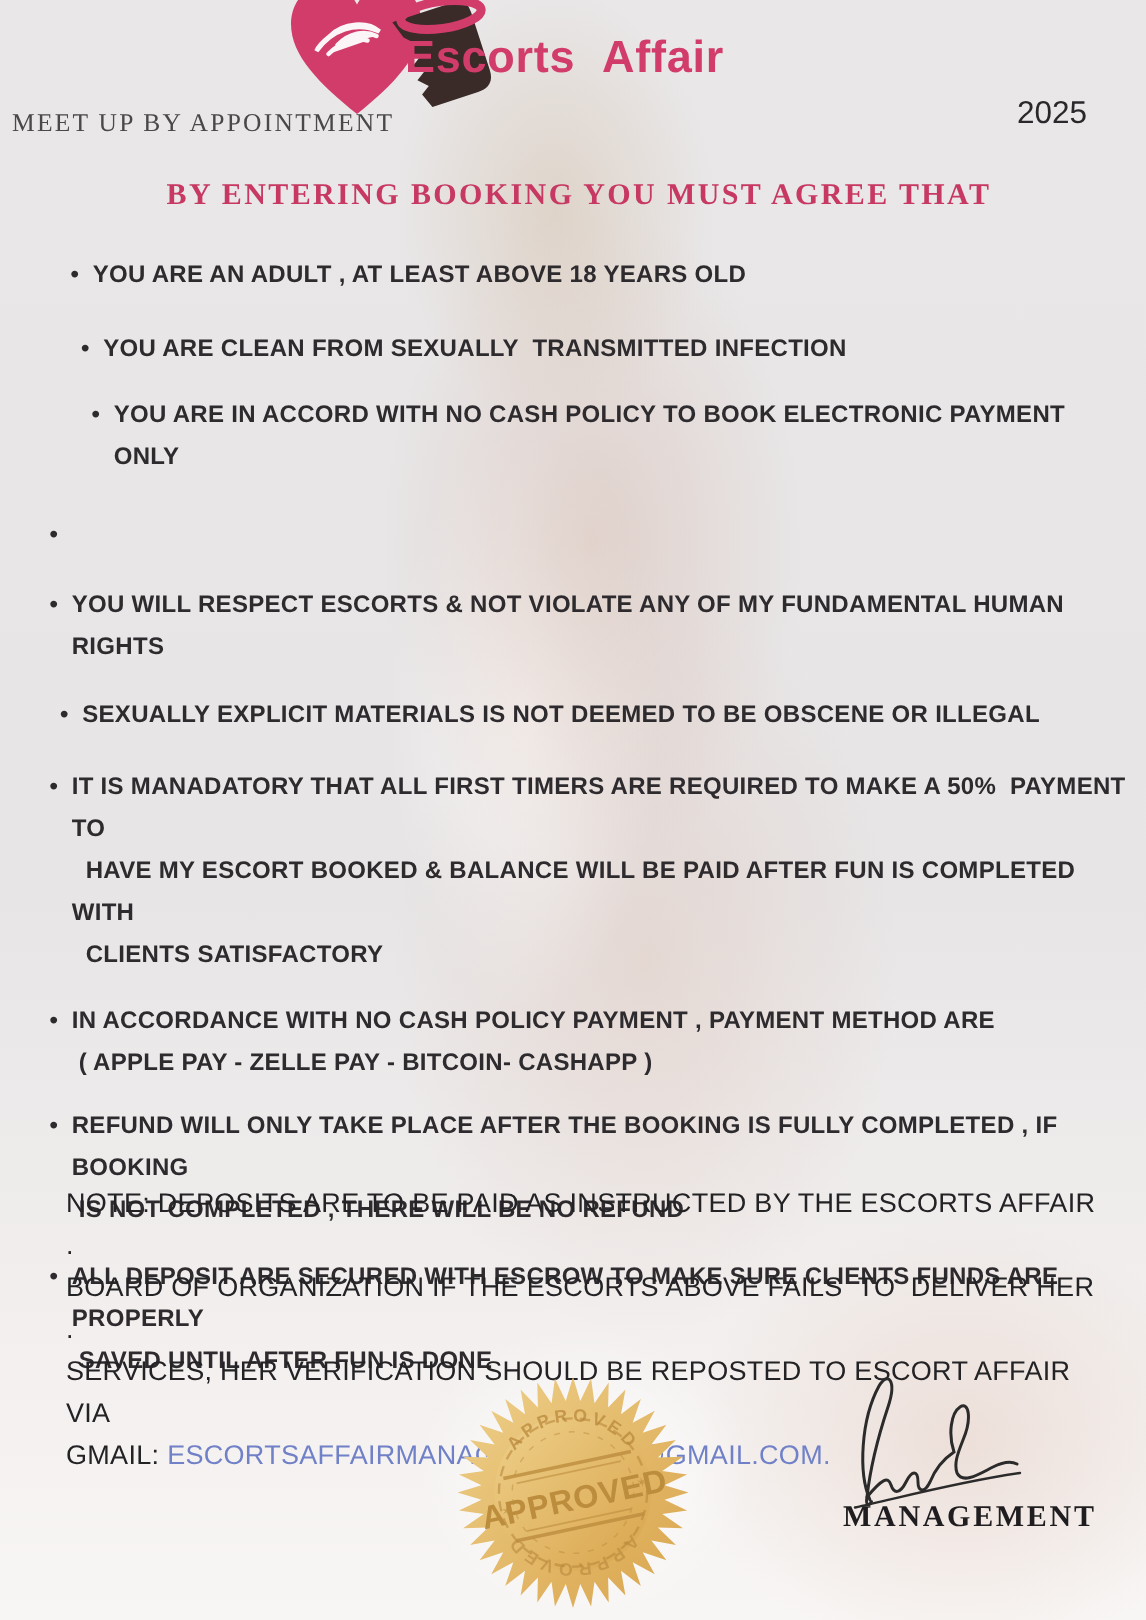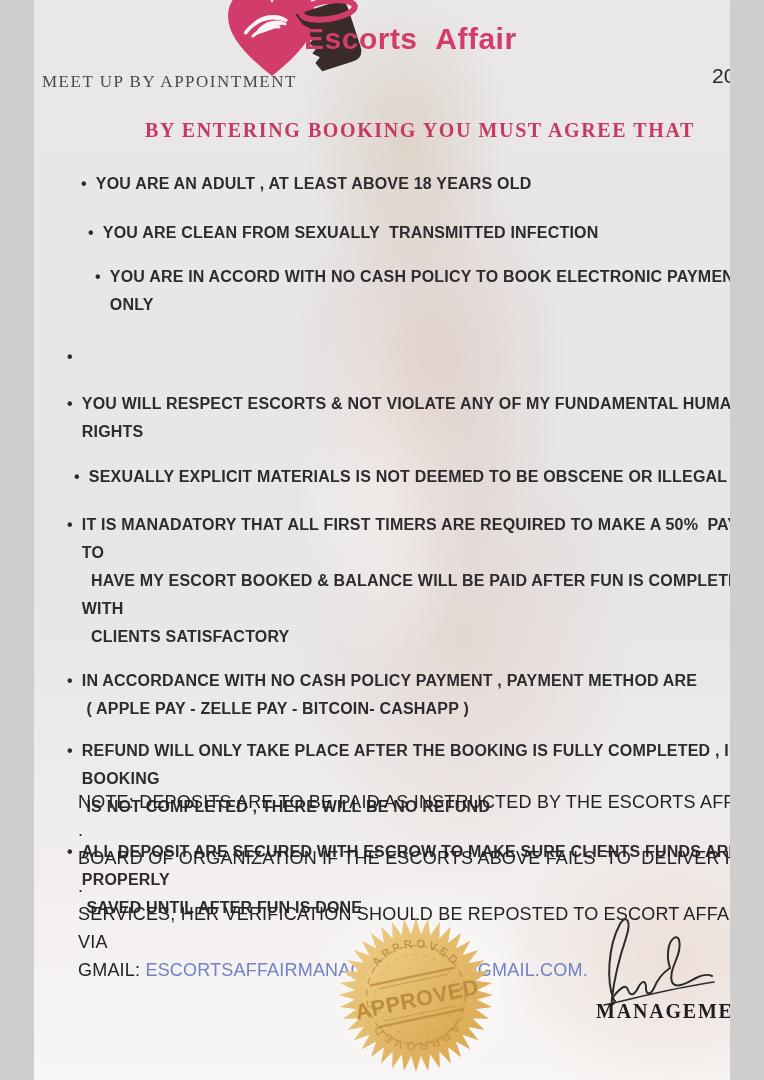--- a/index.html
+++ b/index.html
@@ -1,17 +1,17 @@
 <!DOCTYPE html>
 <html><head>
 <meta charset="utf-8">
 <style>
   html,body{margin:0;padding:0;background:#cfcdce;}
   .page{
-    position:relative;width:696px;height:1080px;margin:0 auto;overflow:hidden;
+    position:relative;width:764px;height:1080px;margin:0 auto;overflow:hidden;
     background:
       radial-gradient(ellipse 150px 210px at 370px 140px, rgba(214,196,176,.55), transparent 70%),
       radial-gradient(ellipse 200px 320px at 395px 360px, rgba(216,188,175,.50), transparent 70%),
       radial-gradient(ellipse 120px 260px at 350px 480px, rgba(250,248,247,.75), transparent 75%),
       radial-gradient(ellipse 240px 360px at 430px 640px, rgba(223,198,186,.45), transparent 70%),
       radial-gradient(ellipse 150px 130px at 390px 980px, rgba(255,255,255,.85), transparent 75%),
       radial-gradient(ellipse 260px 210px at 640px 960px, rgba(231,208,197,.55), transparent 70%),
       linear-gradient(to bottom, #e9e7e8 0%, #e7e5e6 55%, #f2efee 82%, #f8f6f5 100%);
     font-family:"Liberation Sans", sans-serif;
     color:var(--text-dark,#2e2b2f);

